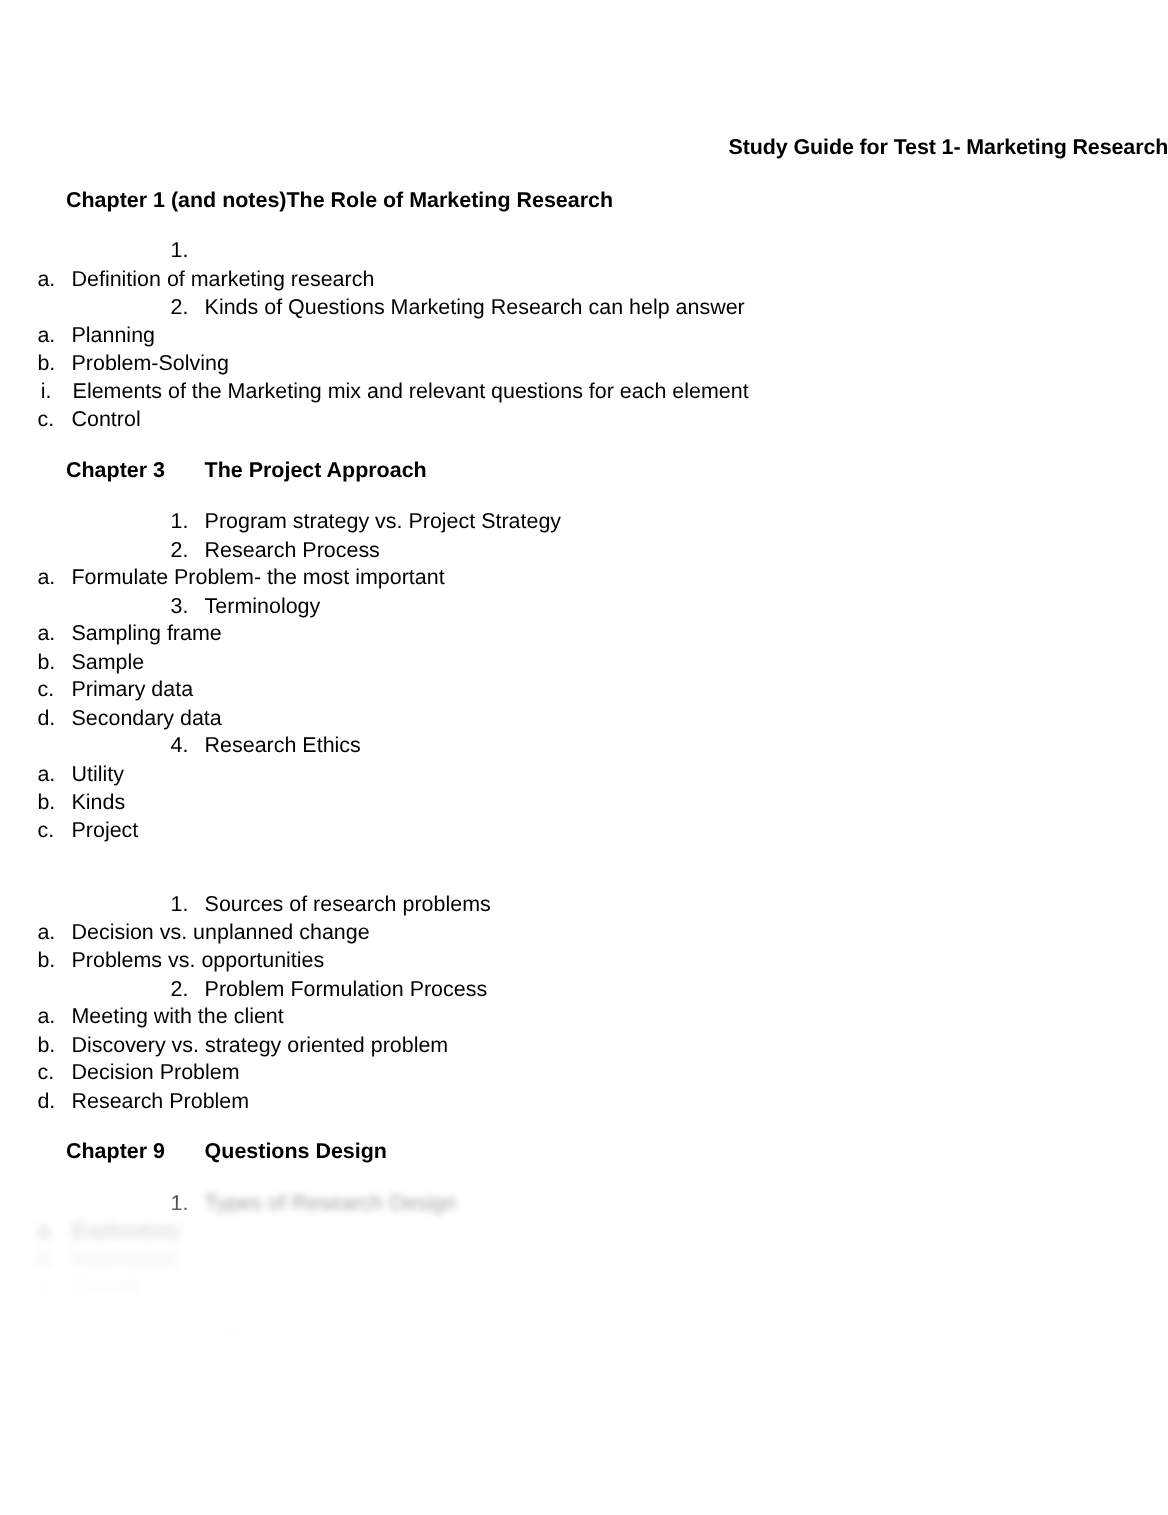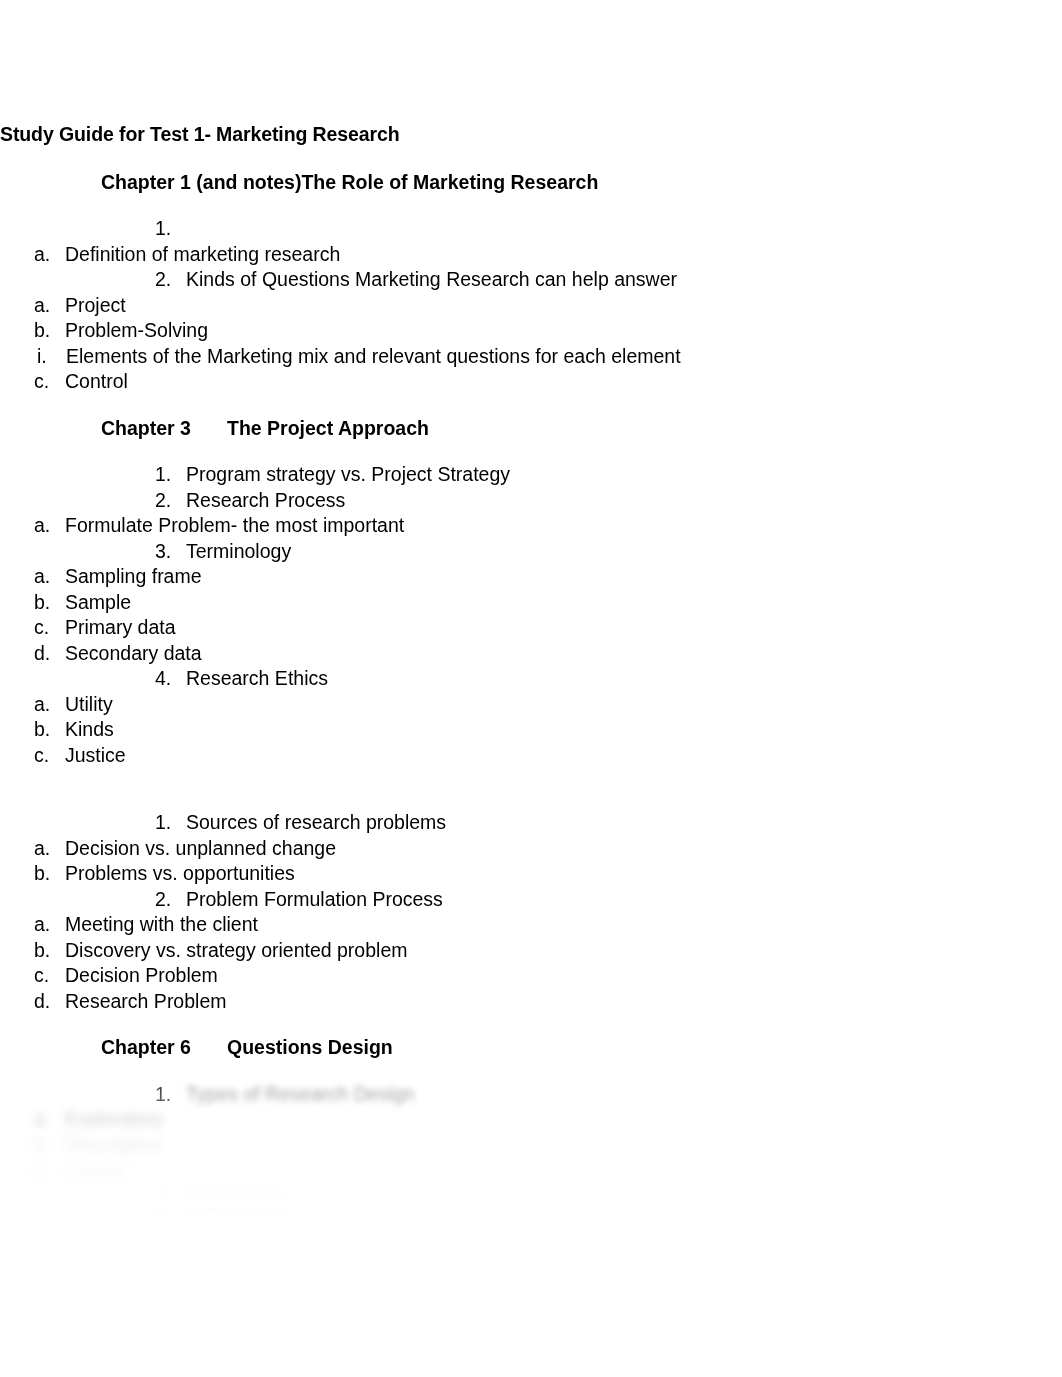--- a/index.html
+++ b/index.html
@@ -24,36 +24,36 @@
   .doc-body {
     position: absolute;
     left: 0;
     top: 0;
     width: 1062px;
     padding: 0;
   }
 
   
   .doc-title {
-    text-align: left;
+    text-align: right;
     font-weight: bold;
     font-size: 19.5px;
     line-height: 25.5px;
     margin: 0;
     padding-top: 122px;
     letter-spacing: -0.1px;
   }
 
   
   .chapter-heading {
     font-weight: bold;
     font-size: 19.5px;
     line-height: 25.5px;
     margin: 0;
-    padding-left: 101px;
+    padding-left: 60px;
     white-space: pre;
   }
   .chapter-heading .ch-label {
     display: inline-block;
     min-width: 126px;
   }
   .chapter-heading .ch-title {
     display: inline-block;
   }
 
@@ -174,21 +174,21 @@
           <span class="txt">Definition of marketing research</span>
         </li>
       </ol>
       <li class="item">
         <span class="marker">2.</span>
         <span class="txt">Kinds of Questions Marketing Research can help answer</span>
       </li>
       <ol class="lvl2">
         <li class="item">
           <span class="marker">a.</span>
-          <span class="txt">Project</span>
+          <span class="txt">Planning</span>
         </li>
         <li class="item">
           <span class="marker">b.</span>
           <span class="txt">Problem-Solving</span>
         </li>
         <ol class="lvl3">
           <li class="item">
             <span class="marker">i.</span>
             <span class="txt">Elements of the Marketing mix and relevant questions for each element</span>
           </li>
@@ -251,21 +251,21 @@
         <li class="item">
           <span class="marker">a.</span>
           <span class="txt">Utility</span>
         </li>
         <li class="item">
           <span class="marker">b.</span>
           <span class="txt">Kinds</span>
         </li>
         <li class="item">
           <span class="marker">c.</span>
-          <span class="txt">Justice</span>
+          <span class="txt">Project</span>
         </li>
       </ol>
     </ol>
 
     <div class="gap-chapter"></div>
 
 
     <div class="gap-sm"></div>
 
     <ol class="lvl1">
@@ -302,21 +302,21 @@
         </li>
         <li class="item">
           <span class="marker">d.</span>
           <span class="txt">Research Problem</span>
         </li>
       </ol>
     </ol>
 
     <div class="gap-chapter"></div>
 
-    <div class="chapter-heading"><span class="ch-label">Chapter 6</span><span class="ch-title">Questions Design</span></div>
+    <div class="chapter-heading"><span class="ch-label">Chapter 9</span><span class="ch-title">Questions Design</span></div>
 
     <div class="gap-sm"></div>
 
     <div class="blurred-zone">
       <ol class="lvl1">
         <li class="item">
           <span class="marker marker-sharp">1.</span>
           <span class="txt blur-1">Types of Research Design</span>
         </li>
         <ol class="lvl2">

